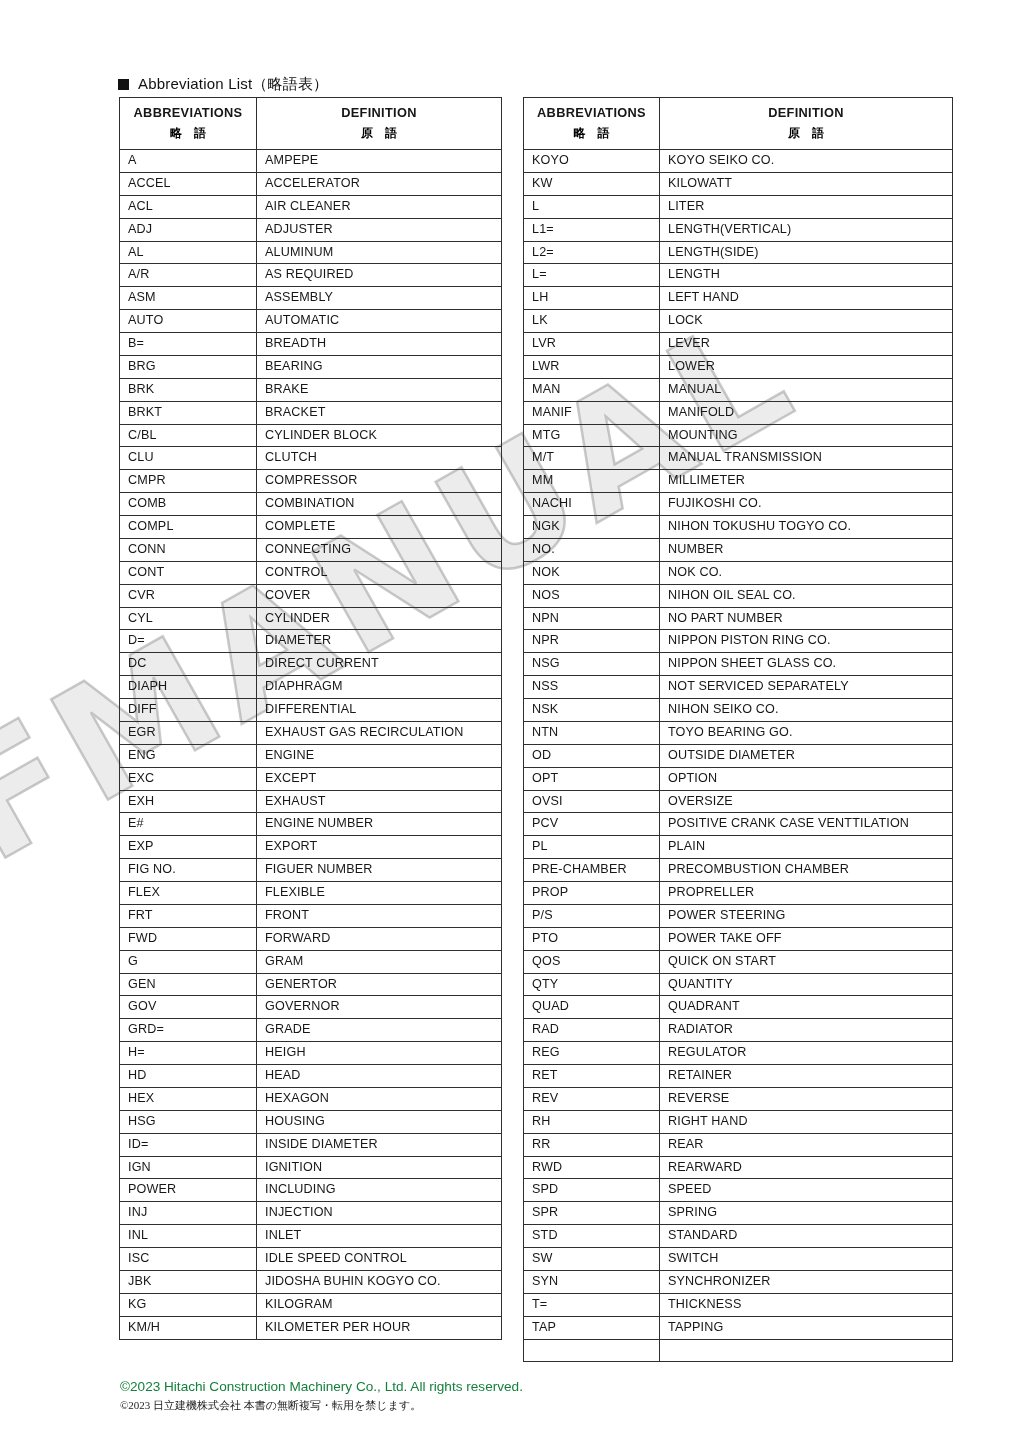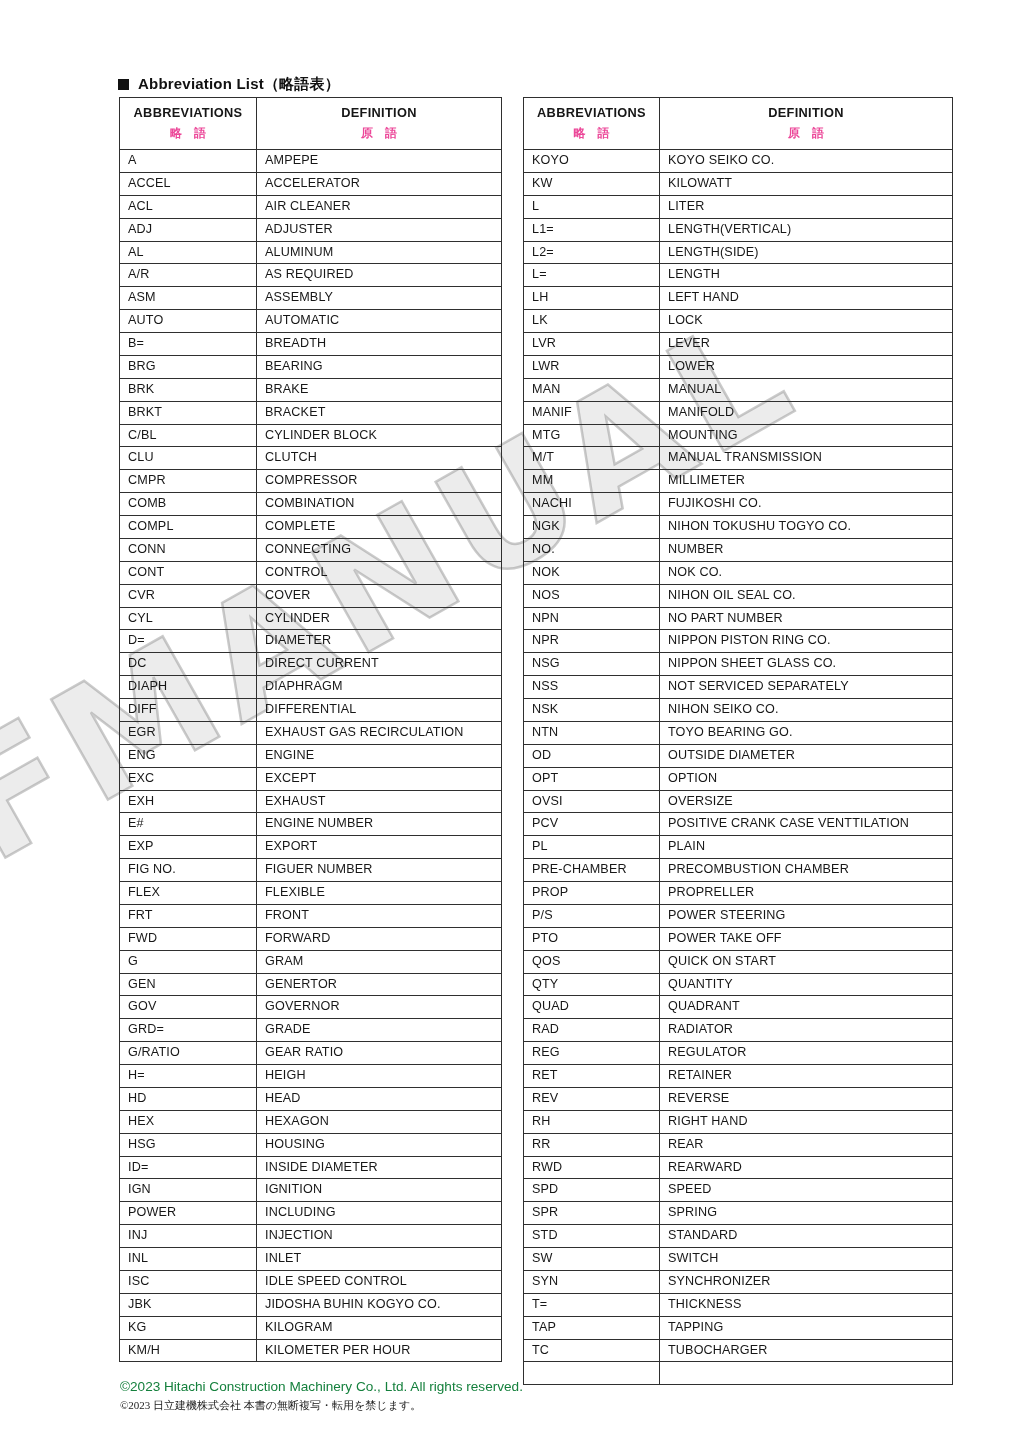--- a/index.html
+++ b/index.html
@@ -31,21 +31,21 @@
     pointer-events:none;
     user-select:none;
   }
 
   .content { position:relative; z-index:1; }
 
   
   .title-row {
     position:absolute; left:118px; top:75px;
     display:flex; align-items:center; gap:9px;
-    font-size:15px; color:#111; letter-spacing:0.2px;font-weight:bold;
+    font-size:15px; color:#111; letter-spacing:0.2px;
   }
   .sq {
     width:11px; height:11px; background:#111; display:inline-block; flex:0 0 auto;
   }
 
   
   table {
     border-collapse:collapse;
     table-layout:fixed;
     position:absolute;
@@ -57,21 +57,21 @@
   #table-right { left:523px; width:430px; }
   #table-left  col.c1 { width:137px; }
   #table-right col.c1 { width:136px; }
 
   th, td { border:1px solid #2f2f2f; }
   th {
     height:51px; padding:0; vertical-align:middle;
     font-weight:700; background:transparent;
   }
   .th-en { font-size:12.8px; color:#161616; letter-spacing:0.3px; }
-  .th-ja { font-size:12px; color:#ec4899; margin-top:5px; font-family:"DejaVu Sans", sans-serif; }
+  .th-ja { font-size:12px; color:#000000; margin-top:5px; font-family:"DejaVu Sans", sans-serif; }
   td {
     height:21.87px; line-height:21.87px;
     padding:0 2px 0 8px;
     font-size:12.6px; color:#171717;
     white-space:nowrap; overflow:hidden;
     letter-spacing:0.15px;
   }
 
   
   .footer { position:absolute; left:120px; top:1376px; line-height:1.55; }
@@ -260,24 +260,20 @@
           </tr>
           <tr>
             <td>GOV</td>
             <td>GOVERNOR</td>
           </tr>
           <tr>
             <td>GRD=</td>
             <td>GRADE</td>
           </tr>
           <tr>
-            <td>G/RATIO</td>
-            <td>GEAR RATIO</td>
-          </tr>
-          <tr>
             <td>H=</td>
             <td>HEIGH</td>
           </tr>
           <tr>
             <td>HD</td>
             <td>HEAD</td>
           </tr>
           <tr>
             <td>HEX</td>
             <td>HEXAGON</td>
@@ -545,24 +541,20 @@
           </tr>
           <tr>
             <td>T=</td>
             <td>THICKNESS</td>
           </tr>
           <tr>
             <td>TAP</td>
             <td>TAPPING</td>
           </tr>
           <tr>
-            <td>TC</td>
-            <td>TUBOCHARGER</td>
-          </tr>
-          <tr>
             <td></td>
             <td></td>
           </tr>
         </tbody>
     </table>
 
     <div class="footer">
       <div class="footer-en">©2023 Hitachi Construction Machinery Co., Ltd. All rights reserved.</div>
       <div class="footer-ja">©2023  日立建機株式会社 本書の無断複写・転用を禁じます。</div>
     </div>

